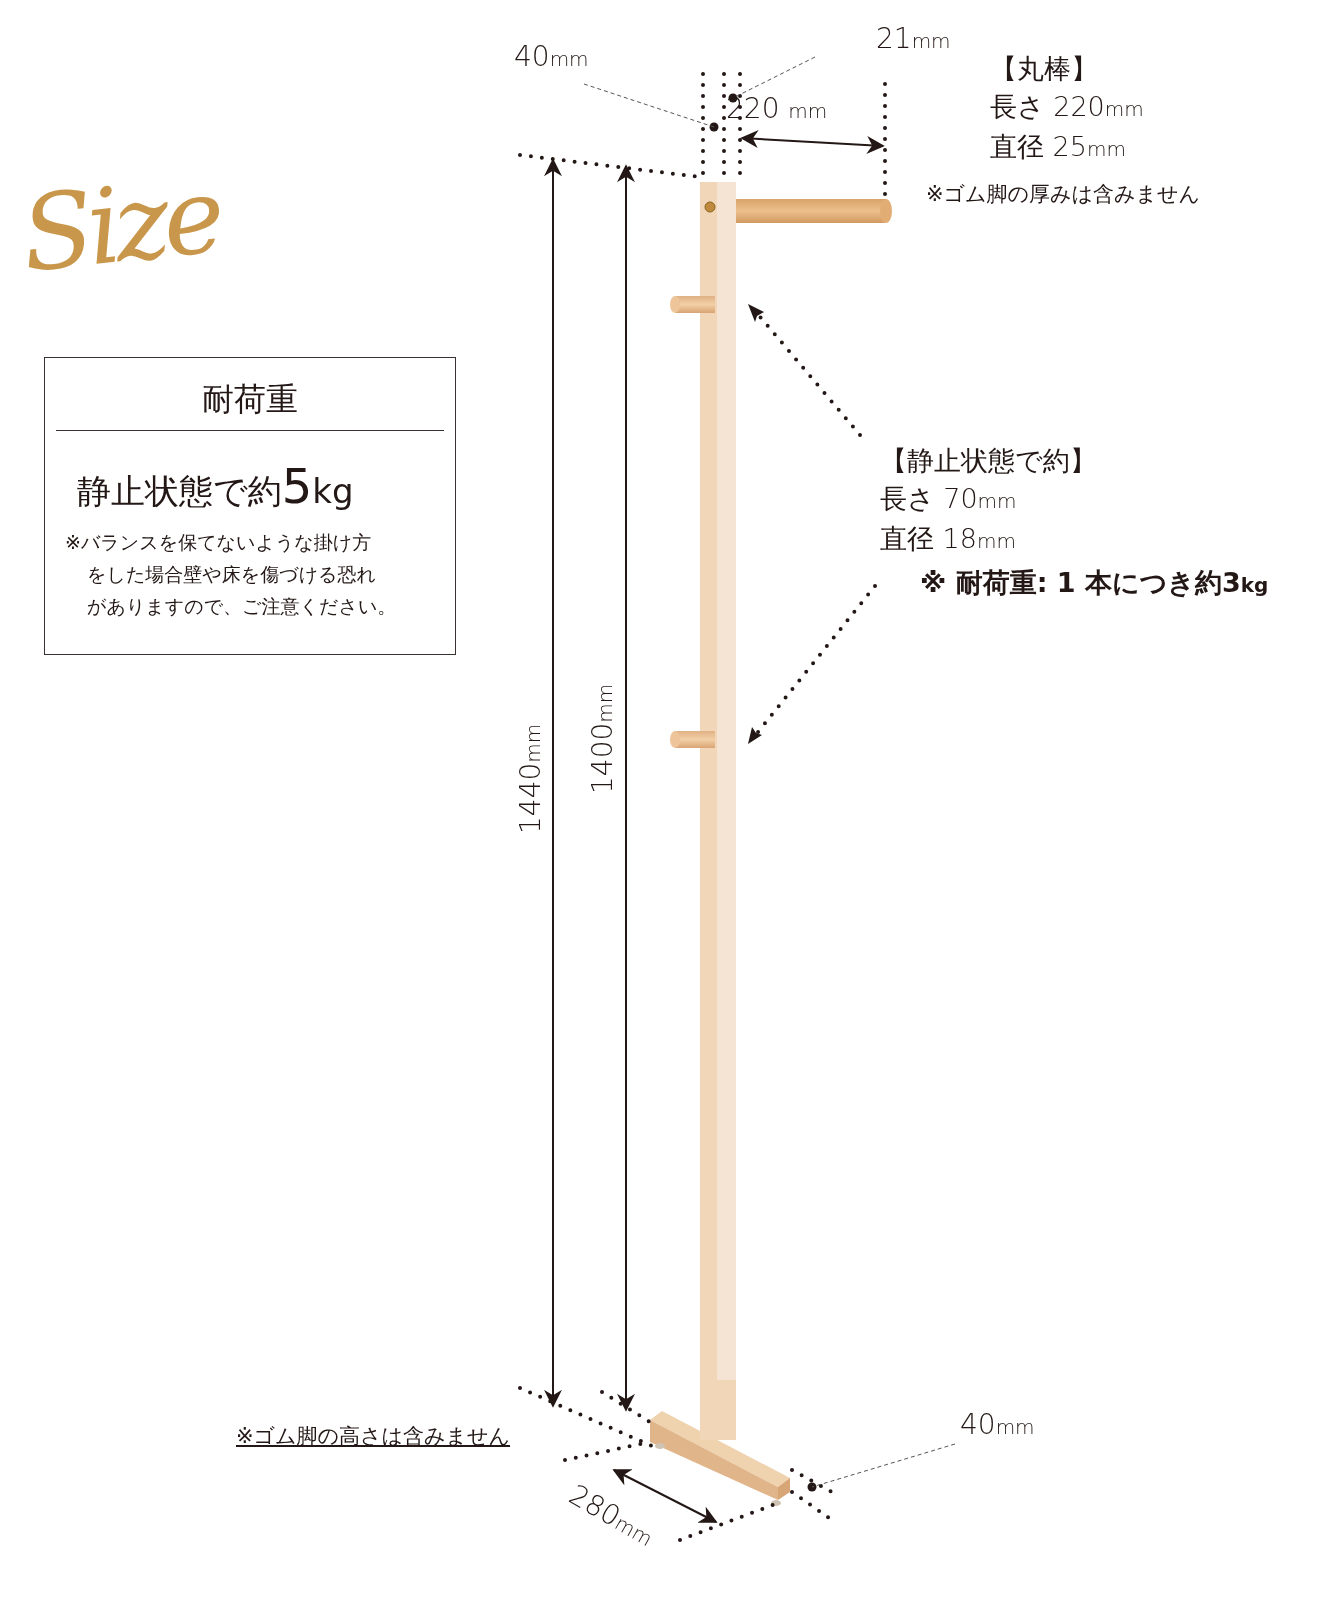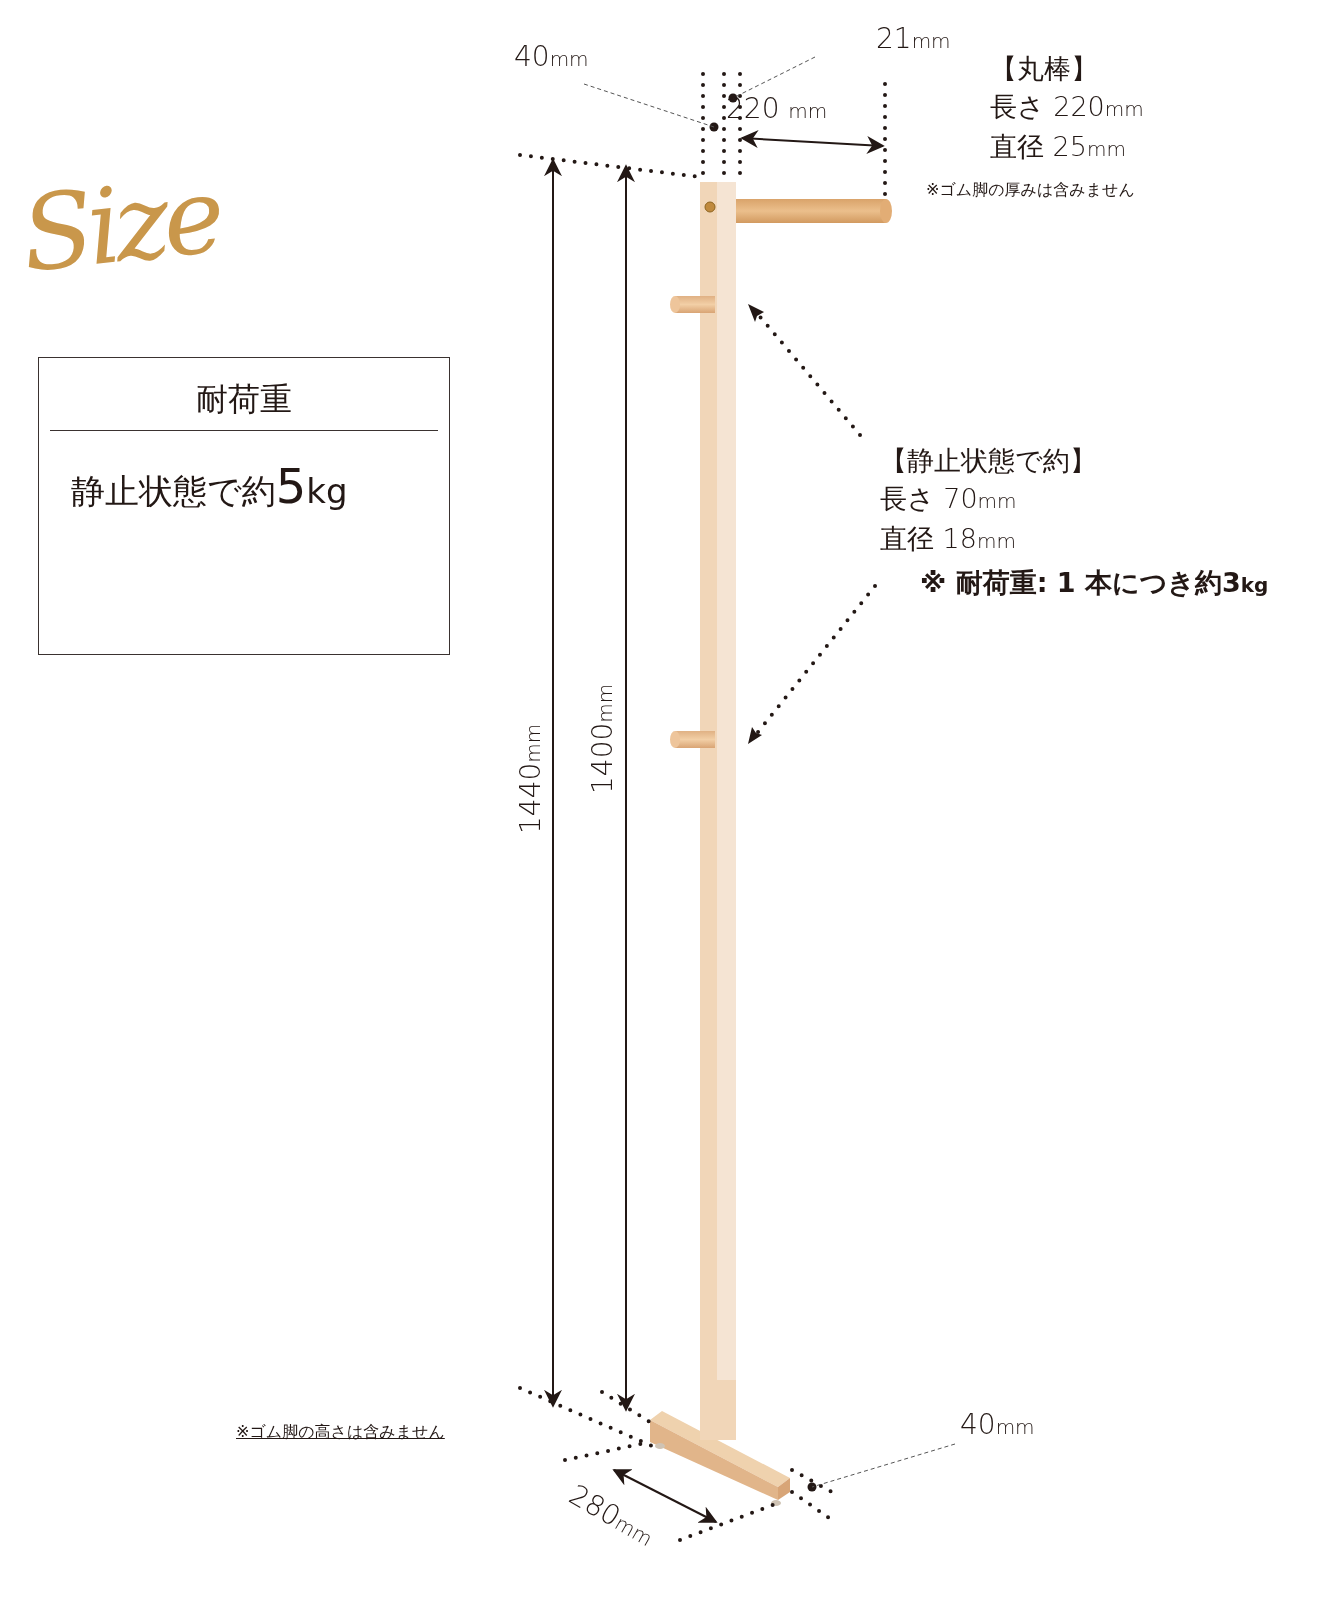--- a/index.html
+++ b/index.html
@@ -1,48 +1,53 @@
 <!DOCTYPE html>
 <html><head>
 <meta charset="utf-8">
 <style>
   html,body{margin:0;padding:0;background:#fff;}
   body{width:1318px;height:1600px;position:relative;overflow:hidden;font-family:"DejaVu Sans","Liberation Sans",sans-serif;color:#231815;}
   .abs{position:absolute;white-space:nowrap;}
   .svg-layer{position:absolute;left:0;top:0;}
   .logo{position:absolute;left:22px;top:150px;width:210px;height:160px;}
   .logo-text{position:absolute;left:0;top:0;font-family:"DejaVu Serif","Liberation Serif",serif;font-style:italic;font-size:104px;color:#c9974b;line-height:150px;letter-spacing:-6px;transform:rotate(-6deg);}
-  .load-box{position:absolute;left:38px;top:357px;width:412px;height:298px;border:1.5px solid #3a3230;box-sizing:border-box;padding-left:44px;}
+  .load-box{position:absolute;left:44px;top:357px;width:412px;height:298px;border:1.5px solid #3a3230;box-sizing:border-box;padding-left:44px;}
   .load-title{position:absolute;left:0;width:100%;top:20px;text-align:center;font-size:32px;font-weight:300;}
   .load-rule{position:absolute;left:11px;right:11px;top:72px;height:0;border-top:1.5px solid #3a3230;}
   .load-main{position:absolute;left:32px;top:100px;font-size:34px;text-align:right;}
   .load-main .big{font-size:48px;}
   .load-main .unit{font-size:34px;}
   .load-note{position:absolute;left:20px;top:168px;font-size:19px;line-height:32px;width:380px;}
   .load-note div{white-space:nowrap;}
   .load-note .indent{padding-left:22px;}
   .dim{font-size:28px;font-weight:300;}
   .dim .mm{font-size:20px;}
   .spec{font-size:27px;line-height:38px;font-weight:300;}
   .spec .mm{font-size:20px;}
-  .note{font-size:16px;}
+  .note{font-size:21px;}
   .vert{transform-origin:left top;transform:rotate(-90deg);}
 </style>
 </head>
 <body>
 
 <div class="logo">
   <span class="logo-text">Size</span>
 </div>
 
 <div class="load-box">
   <div class="load-title">耐荷重</div>
   <div class="load-rule"></div>
   <div class="load-main">
     <span>静止状態で約</span><span class="big">5</span><span class="unit">kg</span>
+  </div>
+  <div class="load-note">
+    <div>※バランスを保てないような掛け方</div>
+    <div class="indent">をした場合壁や床を傷づける恐れ</div>
+    <div class="indent">がありますので、ご注意ください。</div>
   </div>
 </div>
 
 <svg class="svg-layer" width="1318" height="1600" viewBox="0 0 1318 1600">
   <defs>
     <marker id="ah" viewBox="0 0 10 10" refX="9" refY="5" markerWidth="9" markerHeight="9" orient="auto-start-reverse">
       <path d="M0,0 L10,5 L0,10 L3,5 Z" fill="#231815"></path>
     </marker>
     <linearGradient id="barg" x1="0" y1="0" x2="0" y2="1">
       <stop offset="0" stop-color="#d9a36a"></stop>

